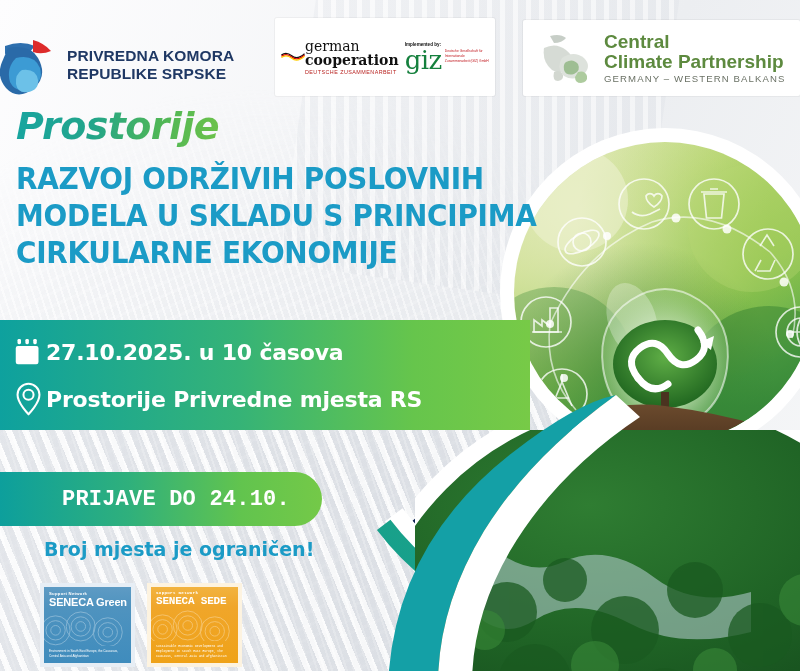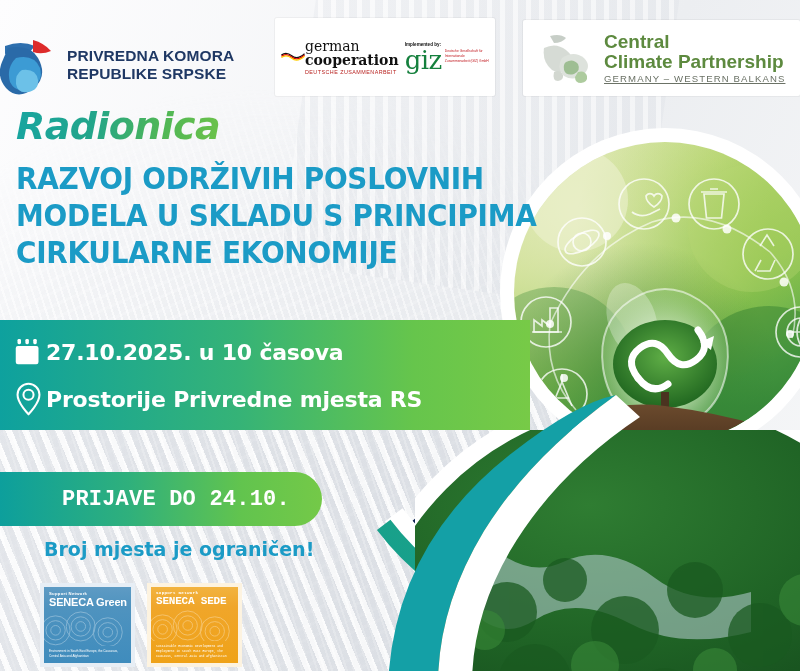--- a/index.html
+++ b/index.html
@@ -65,21 +65,21 @@
   .giz-right { display:flex; flex-direction:column; justify-content:center; gap:2px; }
   .giz-impl { font-size:4.6px; font-weight:bold; color:#111; }
   .giz-row { display:flex; align-items:flex-start; gap:3px; }
   .giz-logo { font-family:"DejaVu Serif", serif; font-size:26px; color:#15803d; line-height:.9; letter-spacing:-.5px; }
   .giz-desc { font-size:3.3px; color:#c0161c; line-height:1.5; max-width:56px; }
 
   .logo-rcp { width:278px; height:76px; padding:3px 5px; gap:4px; }
   .rcp-map { width:62px; height:60px; opacity:.55; flex:0 0 62px; }
   .rcp-text { line-height:1.03; }
   .rcp-text .r1, .rcp-text .r2 { font-size:19px; font-weight:bold; color:#5d8a3f; }
-  .rcp-text .r3 { font-size:9.6px; color:#6b7266; letter-spacing:1.1px; margin-top:3px;text-decoration:underline; }
+  .rcp-text .r3 { font-size:9.6px; color:#6b7266; letter-spacing:1.1px; margin-top:3px; }
 
   
   .arc-layer { position:absolute; right:-80px; top:60px; width:560px; height:560px; }
 
   
   .hero-ring {
     position:absolute; left:500px; top:128px; width:330px; height:330px;
     border-radius:50%;
     background:#ffffff;
     box-shadow:0 0 0 0 #fff;
@@ -373,21 +373,21 @@
         <path d="M16 44 q6 -3 9 3 q1 5 -5 6 q-6 0 -4 -9z" fill="#aeb8ab"></path>
       </svg>
       <div class="rcp-text">
         <div class="r1">Central</div>
         <div class="r2">Climate Partnership</div>
         <div class="r3">GERMANY – WESTERN BALKANS</div>
       </div>
     </div>
   </div>
 
-  <div class="radionica">Radionica</div>
+  <div class="radionica">Prostorije</div>
 
   <div class="headline">
     <span class="ln">RAZVOJ ODRŽIVIH POSLOVNIH</span>
     <span class="ln">MODELA U SKLADU S PRINCIPIMA</span>
     <span class="ln">CIRKULARNE EKONOMIJE</span>
   </div>
 
   <div class="info-band">
     <div class="info-row r1">
       <span class="info-ico">

